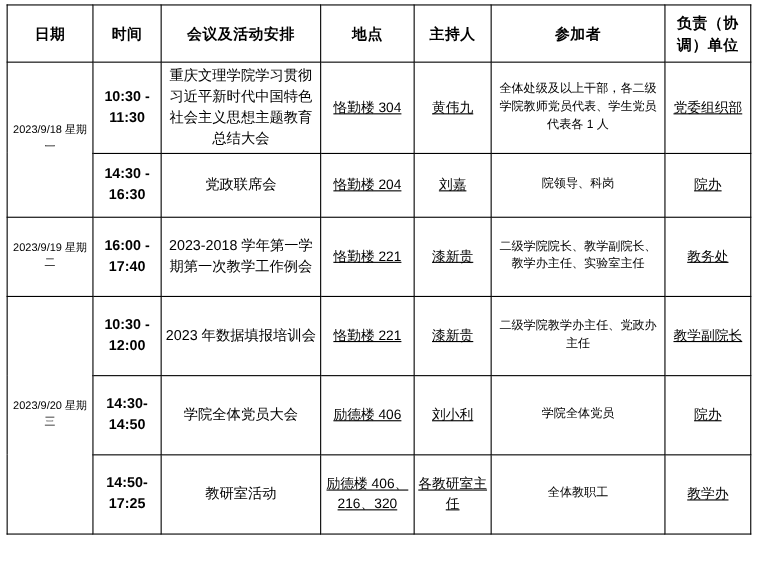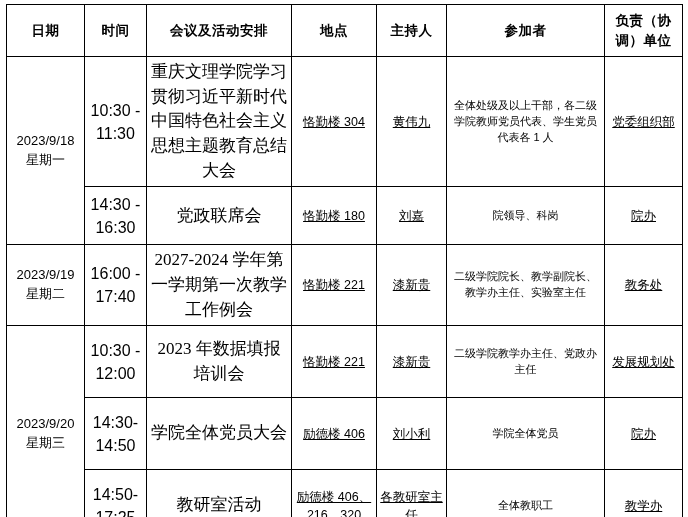--- a/index.html
+++ b/index.html
@@ -34,34 +34,34 @@
     line-height: 1.45;
     word-break: break-all;
   }
   table.schedule thead th {
     font-weight: bold;
     font-size: 13.5px;
     padding: 6px 2px;
     letter-spacing: 0.5px;
   }
   td.date-cell {
-    font-size: 13px;
+    font-size: 10px;
     line-height: 1.5;
   }
   td.time-cell {
-    font-size: 16px;
+    font-size: 13px;
     line-height: 1.5;
     white-space: pre-line;
+    font-weight: bold;
   }
   td.topic-cell {
-    font-size: 17px;
+    font-size: 13px;
     text-align: center;
     padding-left: 4px;
     padding-right: 4px;
-    font-family: Liberation Serif, serif;
   }
   td.place-cell, td.host-cell, td.unit-cell {
     font-size: 12.5px;
     text-decoration: underline;
   }
   td.attend-cell {
     font-size: 11px;
     padding-left: 4px;
     padding-right: 4px;
   }
@@ -107,46 +107,46 @@
         <td class="topic-cell">重庆文理学院学习贯彻习近平新时代中国特色社会主义思想主题教育总结大会</td>
         <td class="place-cell">恪勤楼 304</td>
         <td class="host-cell">黄伟九</td>
         <td class="attend-cell">全体处级及以上干部，各二级学院教师党员代表、学生党员代表各 1 人</td>
         <td class="unit-cell">党委组织部</td>
       </tr>
       <tr style="height:58px">
         <td class="time-cell">14:30 -
 16:30</td>
         <td class="topic-cell">党政联席会</td>
-        <td class="place-cell">恪勤楼 180</td>
+        <td class="place-cell">恪勤楼 204</td>
         <td class="host-cell">刘嘉</td>
         <td class="attend-cell">院领导、科岗</td>
         <td class="unit-cell">院办</td>
       </tr>
       <tr style="height:72px">
         <td class="date-cell">2023/9/19
 星期二</td>
         <td class="time-cell">16:00 -
 17:40</td>
-        <td class="topic-cell">2027-2024 学年第一学期第一次教学工作例会</td>
+        <td class="topic-cell">2023-2018 学年第一学期第一次教学工作例会</td>
         <td class="place-cell">恪勤楼 221</td>
         <td class="host-cell">漆新贵</td>
         <td class="attend-cell">二级学院院长、教学副院长、教学办主任、实验室主任</td>
         <td class="unit-cell">教务处</td>
       </tr>
       <tr style="height:72px">
         <td class="date-cell" rowspan="3">2023/9/20
 星期三</td>
         <td class="time-cell">10:30 -
 12:00</td>
         <td class="topic-cell">2023 年数据填报培训会</td>
         <td class="place-cell">恪勤楼 221</td>
         <td class="host-cell">漆新贵</td>
         <td class="attend-cell">二级学院教学办主任、党政办主任</td>
-        <td class="unit-cell">发展规划处</td>
+        <td class="unit-cell">教学副院长</td>
       </tr>
       <tr style="height:72px">
         <td class="time-cell">14:30-
 14:50</td>
         <td class="topic-cell">学院全体党员大会</td>
         <td class="place-cell">励德楼 406</td>
         <td class="host-cell">刘小利</td>
         <td class="attend-cell">学院全体党员</td>
         <td class="unit-cell">院办</td>
       </tr>

